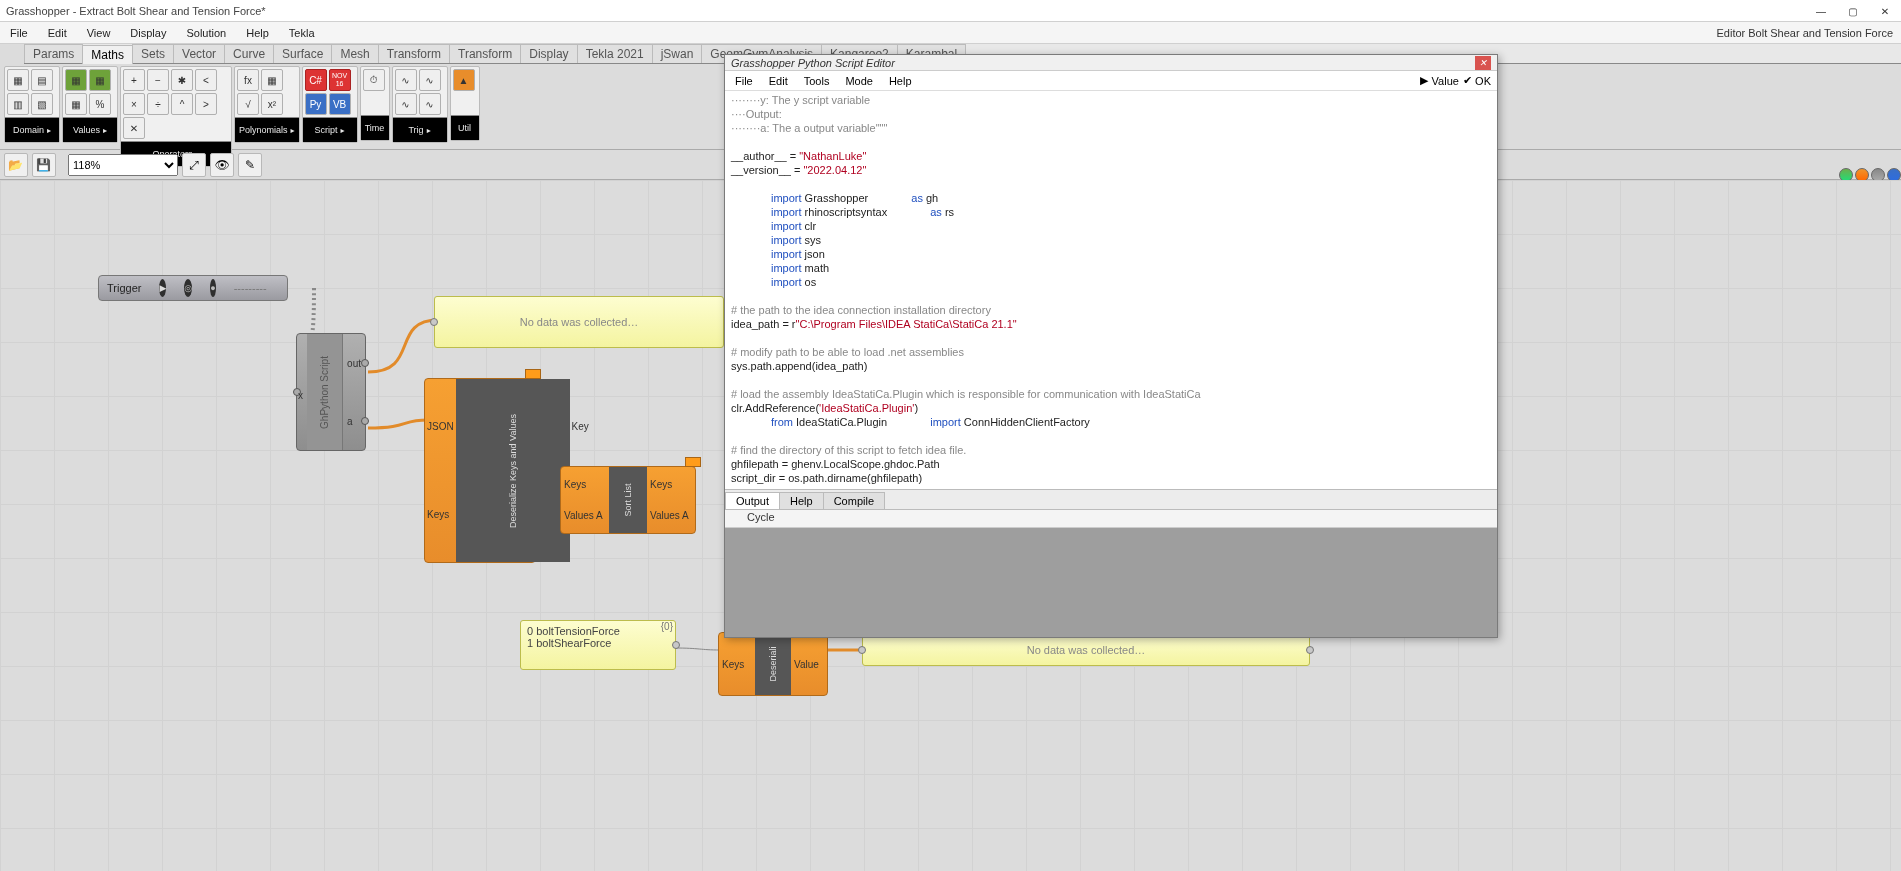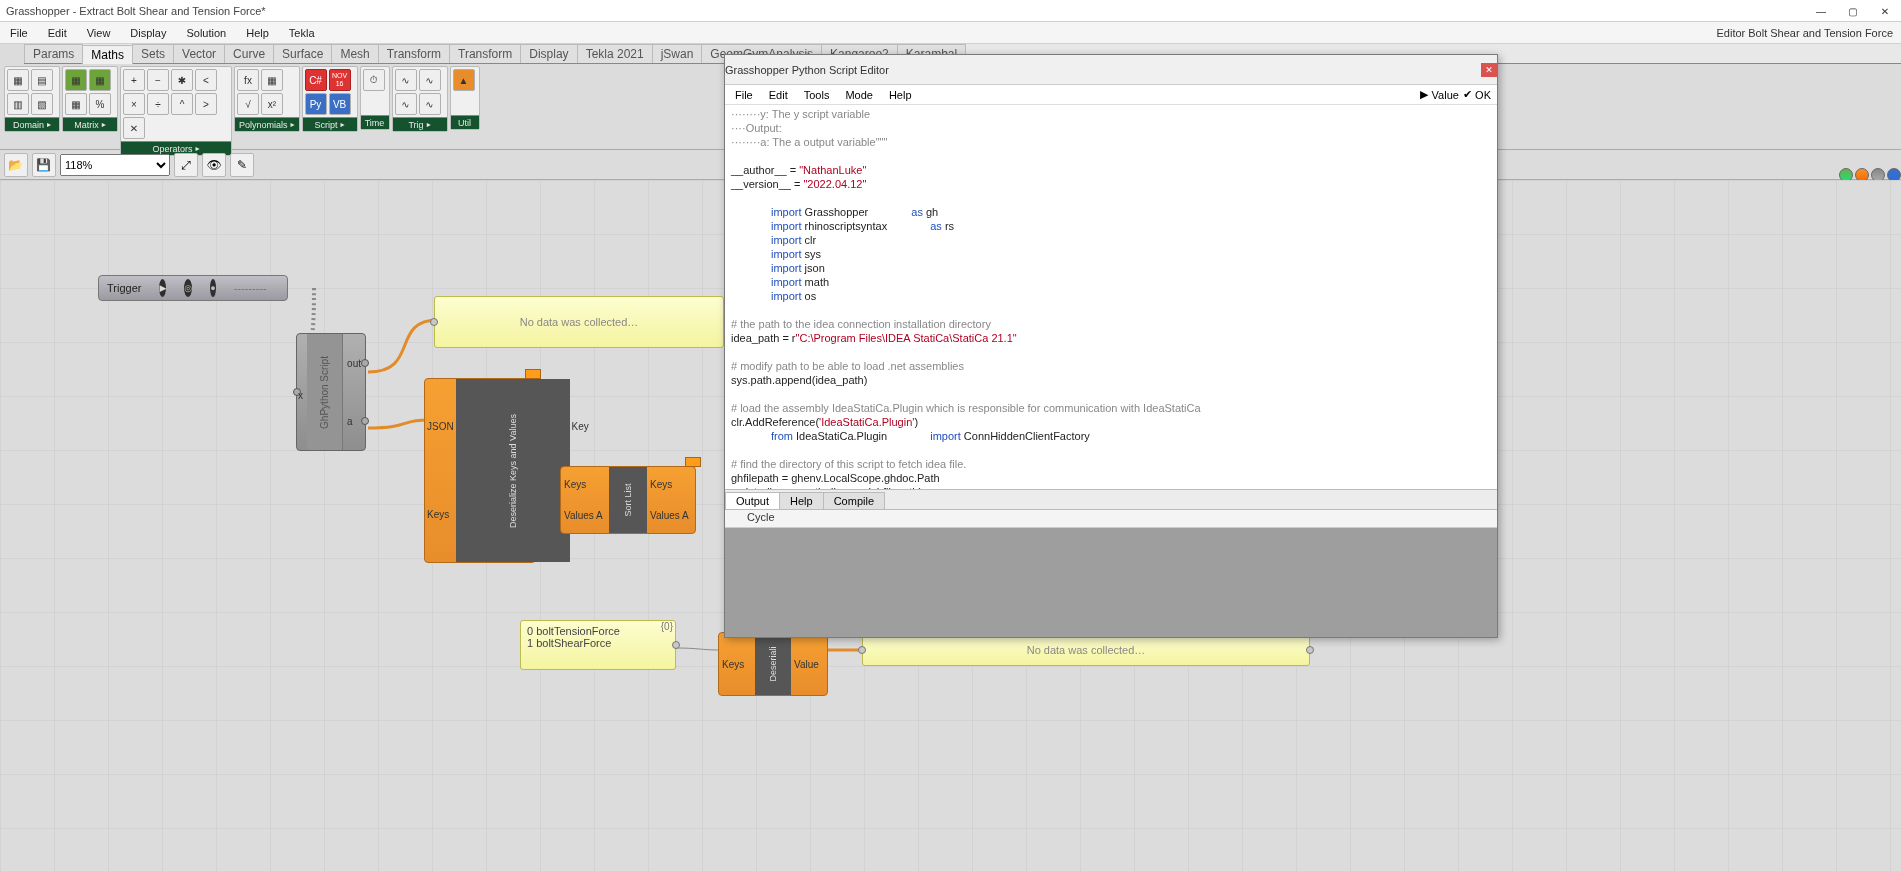--- a/index.html
+++ b/index.html
@@ -19,26 +19,26 @@
   
   .ribbon { height: 86px; background: #dcdcdc; border-bottom: 1px solid #aaa; display: flex; align-items: flex-start; padding: 2px 4px; gap: 2px; }
   .ribbon-group { background: #f0f0f0; border: 1px solid #bbb; display: flex; flex-direction: column; align-items: stretch; border-radius: 2px; }
   .ribbon-group .icons { display: flex; flex-wrap: wrap; padding: 2px; gap: 2px; }
   .ribbon-group .icons.col { flex-direction: row; align-content: flex-start; }
   .ribbon-icon { width: 22px; height: 22px; background: #efefef; border: 1px solid #b0b0b0; display: flex; align-items: center; justify-content: center; font-size: 10px; color: #333; border-radius: 2px; }
   .ribbon-icon.red { background: #d33; color: #fff; border-color: #a22; }
   .ribbon-icon.orange { background: #e88d2b; }
   .ribbon-icon.blue { background: #3a6fc5; color:#fff;}
   .ribbon-icon.green { background:#6ea23a;}
-  .ribbon-group .label { background: #14532d; color: #e8e8e8; font-size: 9px; text-align: center; padding: 1px 4px; height: 14px; display:flex; align-items:center; justify-content:center; border-top:1px solid #888;}
+  .ribbon-group .label { background: #000000; color: #e8e8e8; font-size: 9px; text-align: center; padding: 12px 4px; height: 14px; display:flex; align-items:center; justify-content:center; border-top:1px solid #888;}
   .ribbon-group .label .arrow{font-size:8px;margin-left:3px;}
   
   .toolbar { height: 30px; background: #dcdcdc; border-bottom: 1px solid #aaa; display: flex; align-items: center; padding: 0 4px; gap: 4px; }
   .toolbar .tbtn { width: 24px; height: 24px; background: #f0f0f0; border: 1px solid #b8b8b8; display: flex; align-items: center; justify-content: center; font-size: 12px; border-radius: 2px; }
-  .toolbar select { height: 22px; font-size: 11px; width: 110px; }
+  .toolbar select { height: 22px; font-size: 11px; width: 110px; margin-left: 8px; }
   
   .canvas { position: absolute; left: 0; right: 0; top: 180px; bottom: 0; background: #dcdcdc; overflow: hidden; }
   .grid-bg { position: absolute; inset: 0; background-image: linear-gradient(#d2d2d2 1px, transparent 1px), linear-gradient(90deg,#d2d2d2 1px, transparent 1px); background-size: 54px 54px; }
   
   .node { position: absolute; border-radius: 4px; }
   .trigger { left: 98px; top: 95px; width: 190px; height: 26px; background: linear-gradient(#bfbfc5,#9a9aa0); border: 1px solid #777; display: flex; align-items: center; gap: 18px; padding: 0 8px; font-size: 11px; color: #222; }
   .trigger .play, .trigger .dot { width: 18px; height: 18px; border-radius: 50%; background: #2f2f2f; color: #bbb; display: flex; align-items: center; justify-content: center; font-size: 9px; }
   .trigger .play{color:#ddd;}
   .trigger input{border:none;background:transparent;font-size:11px;width:60px;color:#777;}
   .ghpy { left: 296px; top: 153px; width: 70px; height: 118px; background: linear-gradient(#b0b0b0,#8e8e8e); border: 1px solid #666; display: flex; }
@@ -63,21 +63,21 @@
   .panel3{left:862px;top:454px;width:448px;height:32px;}
   .panel2{left:520px;top:440px;width:156px;height:50px;color:#444;flex-direction:column;align-items:flex-start;justify-content:flex-start;}
   .panel2 .hdr{position:absolute;top:0;right:2px;font-size:10px;color:#777;}
   .deser2{left:718px;top:452px;width:110px;height:64px;background:linear-gradient(#f6a032,#e88d2b);border:1px solid #b06a1a;display:flex;}
   .deser2 .left,.deser2 .right{width:36px;display:flex;flex-direction:column;justify-content:center;font-size:10px;color:#333;padding:2px 3px;}
   .deser2 .mid{flex:1;background:#565656;color:#ddd;display:flex;align-items:center;justify-content:center;}
   .deser2 .mid span{transform:rotate(-90deg);font-size:9px;white-space:nowrap;}
   .panel-port{width:8px;height:8px;border:1px solid #777;border-radius:50%;background:#c8c8c8;position:absolute;}
   
   .editor { position: absolute; left: 724px; top: 54px; width: 774px; height: 584px; background: #fff; border: 1px solid #7a7a7a; box-shadow: 2px 2px 8px rgba(0,0,0,.3); display:flex;flex-direction:column;}
-  .editor .e-title{height:30px;background:#f0f0f0;border-bottom:1px solid #ccc;display:flex;align-items:center;font-size:11px;padding:0 0;color:#333;}
+  .editor .e-title{height:16px;background:#f0f0f0;border-bottom:1px solid #ccc;display:flex;align-items:center;font-size:11px;padding:0 6px;color:#333;font-style:italic;}
   .editor .e-title .close{margin-left:auto;width:16px;height:14px;background:#d9534f;color:#fff;font-size:9px;display:flex;align-items:center;justify-content:center;}
   .editor .e-menu{height:20px;display:flex;align-items:center;font-size:11px;padding:0 2px;border-bottom:1px solid #ddd;}
   .editor .e-menu .m{padding:0 8px;}
   .editor .e-menu .r{margin-left:auto;display:flex;gap:4px;align-items:center;padding-right:4px;}
   .editor .e-menu .btn{display:flex;align-items:center;gap:3px;font-size:11px;}
   .editor .code{flex:1;display:flex;overflow:auto;font-family:Consolas,monospace;font-size:11px;line-height:14px;}
   .editor .gutter{width:26px;background:#f7f7f7;color:#057d9f;text-align:right;padding:2px 4px 2px 0;border-right:1px solid #e8e8e8;}
   .editor .src{flex:1;padding:2px 6px;white-space:pre;color:#222;}
   .kw{color:#1f4fbf;padding-left:40px;} .str{color:#b00020;} .cm{color:#888;}
   .editor .out-tabs{height:20px;border-top:1px solid #bbb;display:flex;align-items:flex-end;font-size:11px;background:#ececec;}
@@ -147,21 +147,21 @@
       </div>
   </div>
   <div class="ribbon-group">
     <div class="icons col" style="width:54px;">
       <div class="ribbon-icon green">▦</div>
       <div class="ribbon-icon green">▦</div>
       <div class="ribbon-icon">▦</div>
       <div class="ribbon-icon">%</div>
     </div>
     <div class="label">
-        <span>Matrix</span>
+        <span>Values</span>
         <span class="arrow">▸</span>
       </div>
   </div>
   <div class="ribbon-group">
     <div class="icons" style="width:110px;">
       <div class="ribbon-icon">+</div>
       <div class="ribbon-icon">−</div>
       <div class="ribbon-icon">✱</div>
       <div class="ribbon-icon">&lt;</div>
       <div class="ribbon-icon">×</div>

